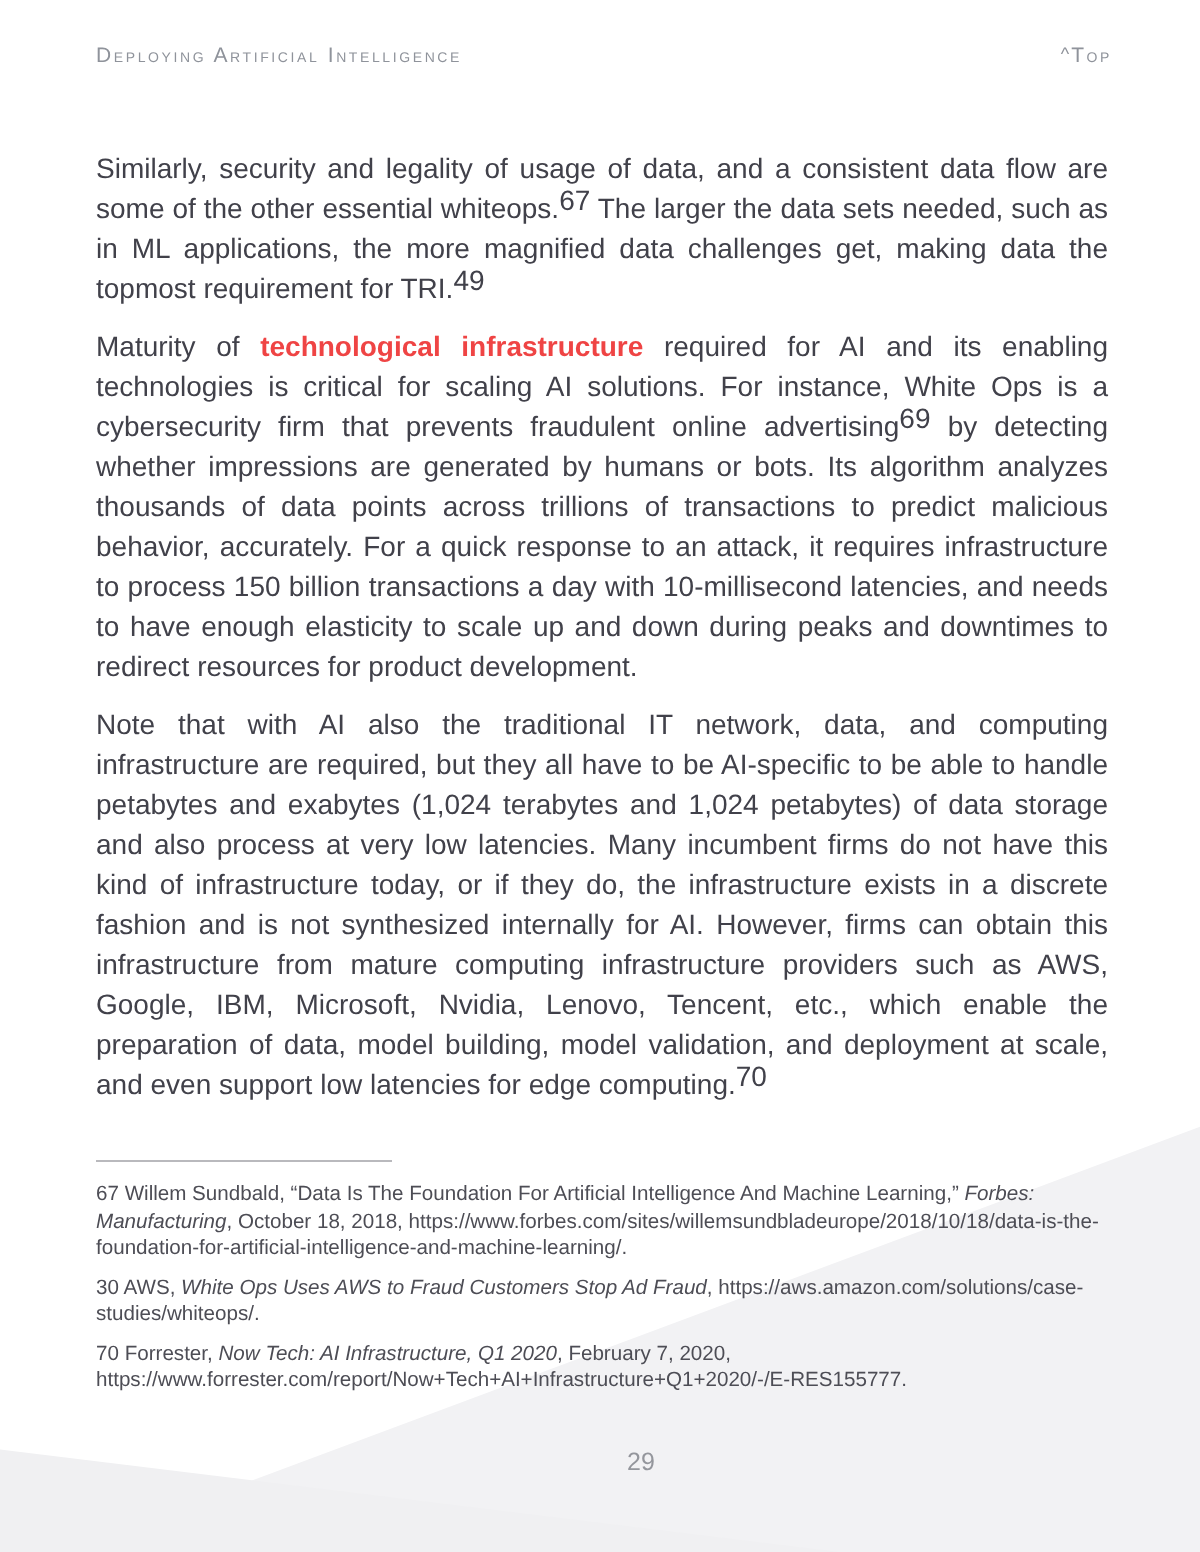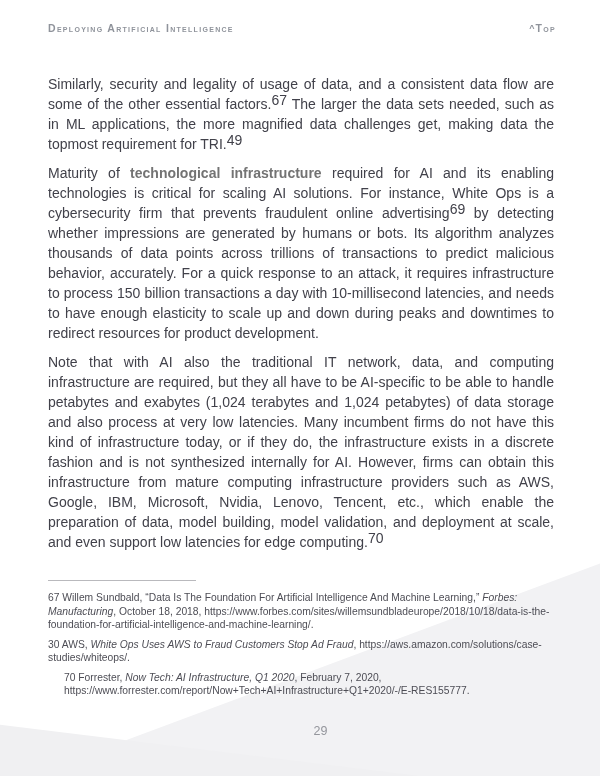--- a/index.html
+++ b/index.html
@@ -21,38 +21,38 @@
     position: absolute;
     top: 22px; left: 48px; right: 44px;
     display: flex; justify-content: space-between; align-items: baseline;
     z-index: 2;
   }
   .smallcaps {
     font-variant: small-caps;
     font-size: 10.5px;
     letter-spacing: 1.3px;
     color: #8f939b;
-    font-weight: 700;
+    font-weight: 400;
   }
   .top-link { text-decoration: none; cursor: pointer; }
   .caret { font-size: 9px; letter-spacing: 0; vertical-align: 1px; margin-right: 1px; }
 
   .content {
     position: absolute;
     top: 74px; left: 48px; width: 506px;
     z-index: 2;
   }
   .content p {
     font-size: 14px;
     line-height: 20px;
     color: #41414a;
     text-align: justify;
     margin-bottom: 9px;
   }
-  .content p b { font-weight: 700; color: #737373; }
+  .content p b { font-weight: 700; color: #ef4444; }
   sup.ref {
     font-size: 14px;
     line-height: 0;
     vertical-align: 4px;
     letter-spacing: 0;
   }
 
   .footnote-area {
     position: absolute;
     top: 580px; left: 48px; width: 506px;
@@ -64,21 +64,21 @@
     margin-bottom: 10px;
   }
   .footnote {
     font-size: 10.3px;
     line-height: 13.5px;
     color: #4d4d55;
     margin-bottom: 6px;
     overflow-wrap: anywhere;
   }
   .footnote i { font-style: italic; }
-  .footnote.no-gap { margin-bottom: 0; margin-left: 16px; }
+  .footnote.no-gap { margin-bottom: 0; }
 
   .pagenum {
     position: absolute;
     top: 724px; left: 0; width: 100%;
     text-align: center;
     font-size: 12.5px;
     color: #94969c;
     z-index: 2;
     padding-left: 41px;
   }
@@ -90,21 +90,21 @@
 
   <div class="wm wm-right"></div>
   <div class="wm wm-left"></div>
 
   <div class="header">
     <span class="smallcaps">Deploying Artificial Intelligence</span>
     <a class="smallcaps top-link"><span class="caret">^</span><span>Top</span></a>
   </div>
 
   <div class="content">
-    <p><span>Similarly, security and legality of usage of data, and a consistent data flow are some of the other essential factors.</span><sup class="ref">67</sup><span> The larger the data sets needed, such as in ML applications, the more magnified data challenges get, making data the topmost requirement for TRI.</span><sup class="ref">49</sup></p>
+    <p><span>Similarly, security and legality of usage of data, and a consistent data flow are some of the other essential whiteops.</span><sup class="ref">67</sup><span> The larger the data sets needed, such as in ML applications, the more magnified data challenges get, making data the topmost requirement for TRI.</span><sup class="ref">49</sup></p>
 
     <p><span>Maturity of </span><b>technological infrastructure</b><span> required for AI and its enabling technologies is critical for scaling AI solutions. For instance, White Ops is a cybersecurity firm that prevents fraudulent online advertising</span><sup class="ref">69</sup><span> by detecting whether impressions are generated by humans or bots. Its algorithm analyzes thousands of data points across trillions of transactions to predict malicious behavior, accurately. For a quick response to an attack, it requires infrastructure to process 150 billion transactions a day with 10-millisecond latencies, and needs to have enough elasticity to scale up and down during peaks and downtimes to redirect resources for product development.</span></p>
 
     <p><span>Note that with AI also the traditional IT network, data, and computing infrastructure are required, but they all have to be AI-specific to be able to handle petabytes and exabytes (1,024 terabytes and 1,024 petabytes) of data storage and also process at very low latencies. Many incumbent firms do not have this kind of infrastructure today, or if they do, the infrastructure exists in a discrete fashion and is not synthesized internally for AI. However, firms can obtain this infrastructure from mature computing infrastructure providers such as AWS, Google, IBM, Microsoft, Nvidia, Lenovo, Tencent, etc., which enable the preparation of data, model building, model validation, and deployment at scale, and even support low latencies for edge computing.</span><sup class="ref">70</sup></p>
   </div>
 
   <div class="footnote-area">
     <div class="separator"></div>
 
     <div class="footnote"><span>67 Willem Sundbald, “Data Is The Foundation For Artificial Intelligence And Machine Learning,” </span><i>Forbes: Manufacturing</i><span>, October 18, 2018, https://www.forbes.com/sites/willemsundbladeurope/2018/10/18/data-is-the-foundation-for-artificial-intelligence-and-machine-learning/.</span></div>

